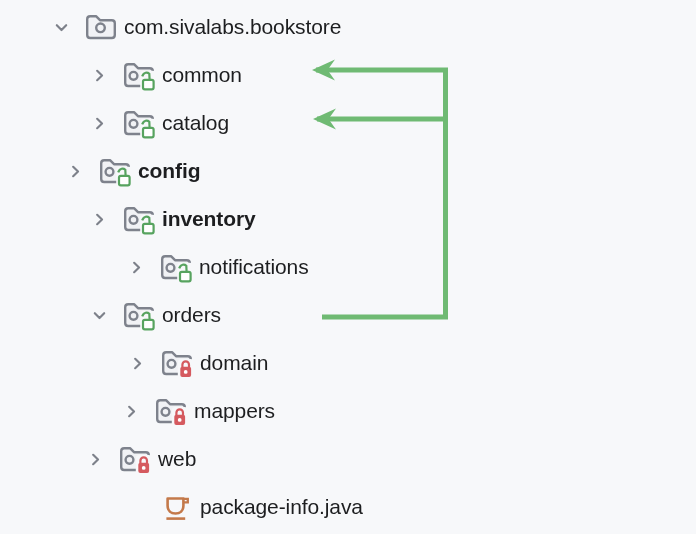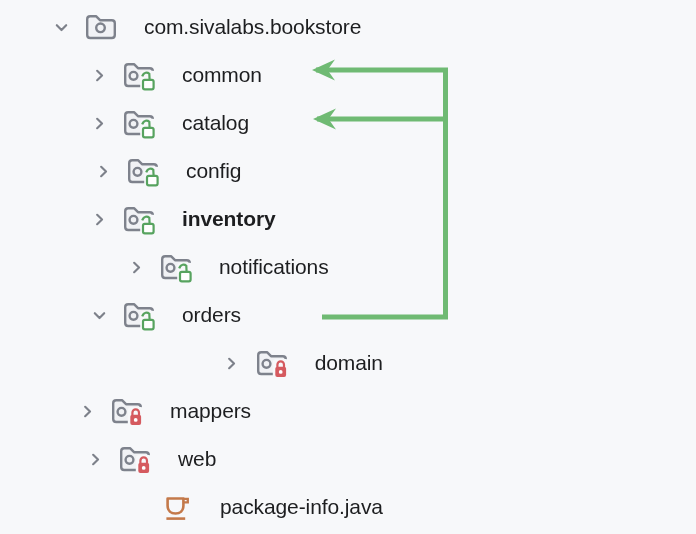--- a/index.html
+++ b/index.html
@@ -11,21 +11,21 @@
   }
   .canvas{position:relative;width:696px;height:534px;background:var(--bg,#F7F8FA);}
   #tree{position:absolute;top:3px;left:0;}
   .row{display:flex;align-items:center;height:48px;}
   .chev{width:38px;height:48px;display:flex;align-items:center;justify-content:center;flex:none;}
   .chev svg{display:block;}
   .icon{width:34px;height:34px;margin-left:4px;margin-right:6px;flex:none;}
   .icon svg{display:block;}
   .label{
     font-size:21px;line-height:48px;letter-spacing:-0.1px;
-    color:var(--text,#1D1E20);white-space:nowrap;margin-left:20px;
+    color:var(--text,#1D1E20);white-space:nowrap;
   }
   .arrows{position:absolute;left:0;top:0;pointer-events:none;}
   .arrow-line{fill:none;stroke:var(--arrow,#6FBA73);stroke-width:5;stroke-linejoin:miter;}
   .arrow-head{fill:var(--arrow,#6FBA73);stroke:none;}
 </style>
 </head>
 <body>
 
 <div class="canvas">
 
@@ -74,21 +74,21 @@
             <path d="M3.2,9.2 C3.2,7.5 4.5,6.2 6.2,6.2 H12 L16,10.2 H27.8 C29.5,10.2 30.8,11.5 30.8,13.2 V25 C30.8,26.7 29.5,28 27.8,28 H6.2 C4.5,28 3.2,26.7 3.2,25 Z" style="fill:var(--ffill);stroke:var(--folder);stroke-width:2.4;stroke-linejoin:round"></path>
             <circle cx="11.5" cy="17.8" r="3.9" style="fill:none;stroke:var(--folder);stroke-width:2.4"></circle>
             <rect x="18.2" y="12.8" width="15.8" height="21" rx="3.5" style="fill:var(--bg)"></rect>
             <path d="M20.6,17.4 A4.1,4.1 0 0 1 27.3,15.8 L27.6,21.6" style="fill:none;stroke:var(--green);stroke-width:2.2;stroke-linecap:square"></path>
             <rect x="21" y="21.8" width="10.6" height="9.6" rx="1.8" style="fill:#FFFFFF;stroke:var(--green);stroke-width:2.2;stroke-linejoin:round"></rect>
           </svg>
         </span>
     <span class="label">catalog</span>
   </div>
 
-  <div class="row" style="padding-left: 84px;">
+  <div class="row" style="padding-left: 56px; font-weight: bold;">
     <span class="chev">
           <svg viewBox="0 0 16 16" width="15" height="15">
             <path d="M5.5,3 L10.7,8 L5.5,13" style="fill:none;stroke:var(--chev);stroke-width:2.3;stroke-linecap:round;stroke-linejoin:round"></path>
           </svg>
         </span>
     <span class="icon">
           <svg viewBox="0 0 34 34" width="34" height="34">
             <path d="M3.2,9.2 C3.2,7.5 4.5,6.2 6.2,6.2 H12 L16,10.2 H27.8 C29.5,10.2 30.8,11.5 30.8,13.2 V25 C30.8,26.7 29.5,28 27.8,28 H6.2 C4.5,28 3.2,26.7 3.2,25 Z" style="fill:var(--ffill);stroke:var(--folder);stroke-width:2.4;stroke-linejoin:round"></path>
             <circle cx="11.5" cy="17.8" r="3.9" style="fill:none;stroke:var(--folder);stroke-width:2.4"></circle>
             <rect x="18.2" y="12.8" width="15.8" height="21" rx="3.5" style="fill:var(--bg)"></rect>
@@ -146,40 +146,40 @@
             <path d="M3.2,9.2 C3.2,7.5 4.5,6.2 6.2,6.2 H12 L16,10.2 H27.8 C29.5,10.2 30.8,11.5 30.8,13.2 V25 C30.8,26.7 29.5,28 27.8,28 H6.2 C4.5,28 3.2,26.7 3.2,25 Z" style="fill:var(--ffill);stroke:var(--folder);stroke-width:2.4;stroke-linejoin:round"></path>
             <circle cx="11.5" cy="17.8" r="3.9" style="fill:none;stroke:var(--folder);stroke-width:2.4"></circle>
             <rect x="18.2" y="12.8" width="15.8" height="21" rx="3.5" style="fill:var(--bg)"></rect>
             <path d="M20.6,17.4 A4.1,4.1 0 0 1 27.3,15.8 L27.6,21.6" style="fill:none;stroke:var(--green);stroke-width:2.2;stroke-linecap:square"></path>
             <rect x="21" y="21.8" width="10.6" height="9.6" rx="1.8" style="fill:#FFFFFF;stroke:var(--green);stroke-width:2.2;stroke-linejoin:round"></rect>
           </svg>
         </span>
     <span class="label">orders</span>
   </div>
 
-  <div class="row" style="padding-left: 118px; justify-content: flex-end;">
+  <div class="row" style="padding-left: 118px;">
     <span class="chev">
           <svg viewBox="0 0 16 16" width="15" height="15">
             <path d="M5.5,3 L10.7,8 L5.5,13" style="fill:none;stroke:var(--chev);stroke-width:2.3;stroke-linecap:round;stroke-linejoin:round"></path>
           </svg>
         </span>
     <span class="icon">
           <svg viewBox="0 0 34 34" width="34" height="34">
             <path d="M3.2,9.2 C3.2,7.5 4.5,6.2 6.2,6.2 H12 L16,10.2 H27.8 C29.5,10.2 30.8,11.5 30.8,13.2 V25 C30.8,26.7 29.5,28 27.8,28 H6.2 C4.5,28 3.2,26.7 3.2,25 Z" style="fill:var(--ffill);stroke:var(--folder);stroke-width:2.4;stroke-linejoin:round"></path>
             <circle cx="11.5" cy="17.8" r="3.9" style="fill:none;stroke:var(--folder);stroke-width:2.4"></circle>
             <rect x="17.8" y="13" width="16.2" height="20.8" rx="3.5" style="fill:var(--bg)"></rect>
             <path d="M22.4,21 V18.7 A3.3,3.3 0 0 1 29,18.7 V21" style="fill:none;stroke:var(--red);stroke-width:2.2"></path>
             <rect x="20.3" y="20.8" width="10.8" height="10.2" rx="2" style="fill:var(--red)"></rect>
             <circle cx="25.7" cy="25.9" r="1.9" style="fill:#FFFFFF"></circle>
           </svg>
         </span>
     <span class="label">domain</span>
   </div>
 
-  <div class="row" style="padding-left: 68px;">
+  <div class="row" style="padding-left: 112px;">
     <span class="chev">
           <svg viewBox="0 0 16 16" width="15" height="15">
             <path d="M5.5,3 L10.7,8 L5.5,13" style="fill:none;stroke:var(--chev);stroke-width:2.3;stroke-linecap:round;stroke-linejoin:round"></path>
           </svg>
         </span>
     <span class="icon">
           <svg viewBox="0 0 34 34" width="34" height="34">
             <path d="M3.2,9.2 C3.2,7.5 4.5,6.2 6.2,6.2 H12 L16,10.2 H27.8 C29.5,10.2 30.8,11.5 30.8,13.2 V25 C30.8,26.7 29.5,28 27.8,28 H6.2 C4.5,28 3.2,26.7 3.2,25 Z" style="fill:var(--ffill);stroke:var(--folder);stroke-width:2.4;stroke-linejoin:round"></path>
             <circle cx="11.5" cy="17.8" r="3.9" style="fill:none;stroke:var(--folder);stroke-width:2.4"></circle>
             <rect x="17.8" y="13" width="16.2" height="20.8" rx="3.5" style="fill:var(--bg)"></rect>

